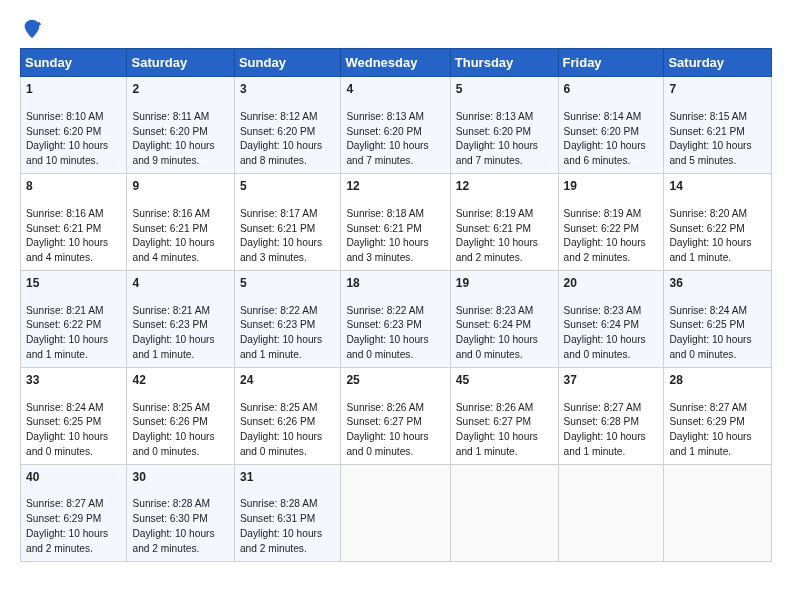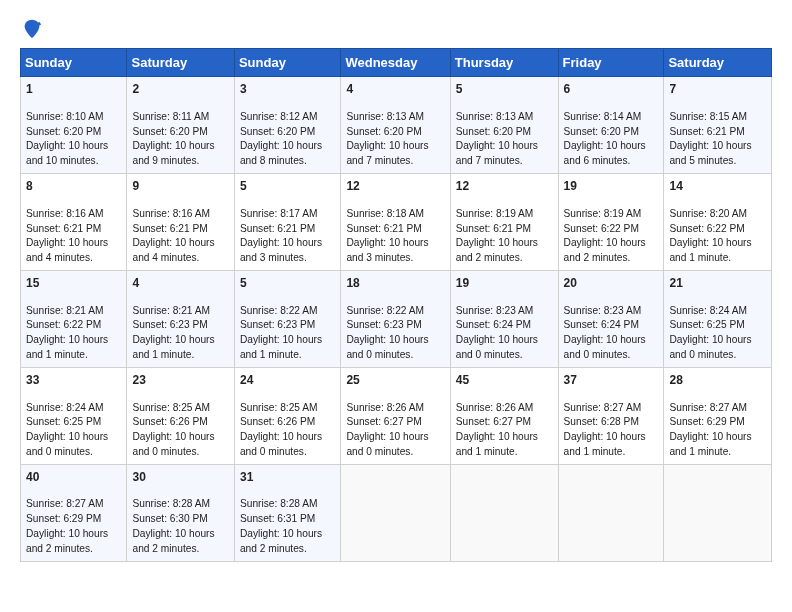--- a/index.html
+++ b/index.html
@@ -216,31 +216,31 @@
           </td>
           <td>
             <span class="day-number">19</span>
             <div class="day-info">Sunrise: 8:23 AM<br>Sunset: 6:24 PM<br>Daylight: 10 hours<br>and 0 minutes.</div>
           </td>
           <td>
             <span class="day-number">20</span>
             <div class="day-info">Sunrise: 8:23 AM<br>Sunset: 6:24 PM<br>Daylight: 10 hours<br>and 0 minutes.</div>
           </td>
           <td>
-            <span class="day-number">21</span>
+            <span class="day-number">36</span>
             <div class="day-info">Sunrise: 8:24 AM<br>Sunset: 6:25 PM<br>Daylight: 10 hours<br>and 0 minutes.</div>
           </td>
         </tr>
         <tr>
           <td>
             <span class="day-number">33</span>
             <div class="day-info">Sunrise: 8:24 AM<br>Sunset: 6:25 PM<br>Daylight: 10 hours<br>and 0 minutes.</div>
           </td>
           <td>
-            <span class="day-number">23</span>
+            <span class="day-number">42</span>
             <div class="day-info">Sunrise: 8:25 AM<br>Sunset: 6:26 PM<br>Daylight: 10 hours<br>and 0 minutes.</div>
           </td>
           <td>
             <span class="day-number">24</span>
             <div class="day-info">Sunrise: 8:25 AM<br>Sunset: 6:26 PM<br>Daylight: 10 hours<br>and 0 minutes.</div>
           </td>
           <td>
             <span class="day-number">25</span>
             <div class="day-info">Sunrise: 8:26 AM<br>Sunset: 6:27 PM<br>Daylight: 10 hours<br>and 0 minutes.</div>
           </td>

